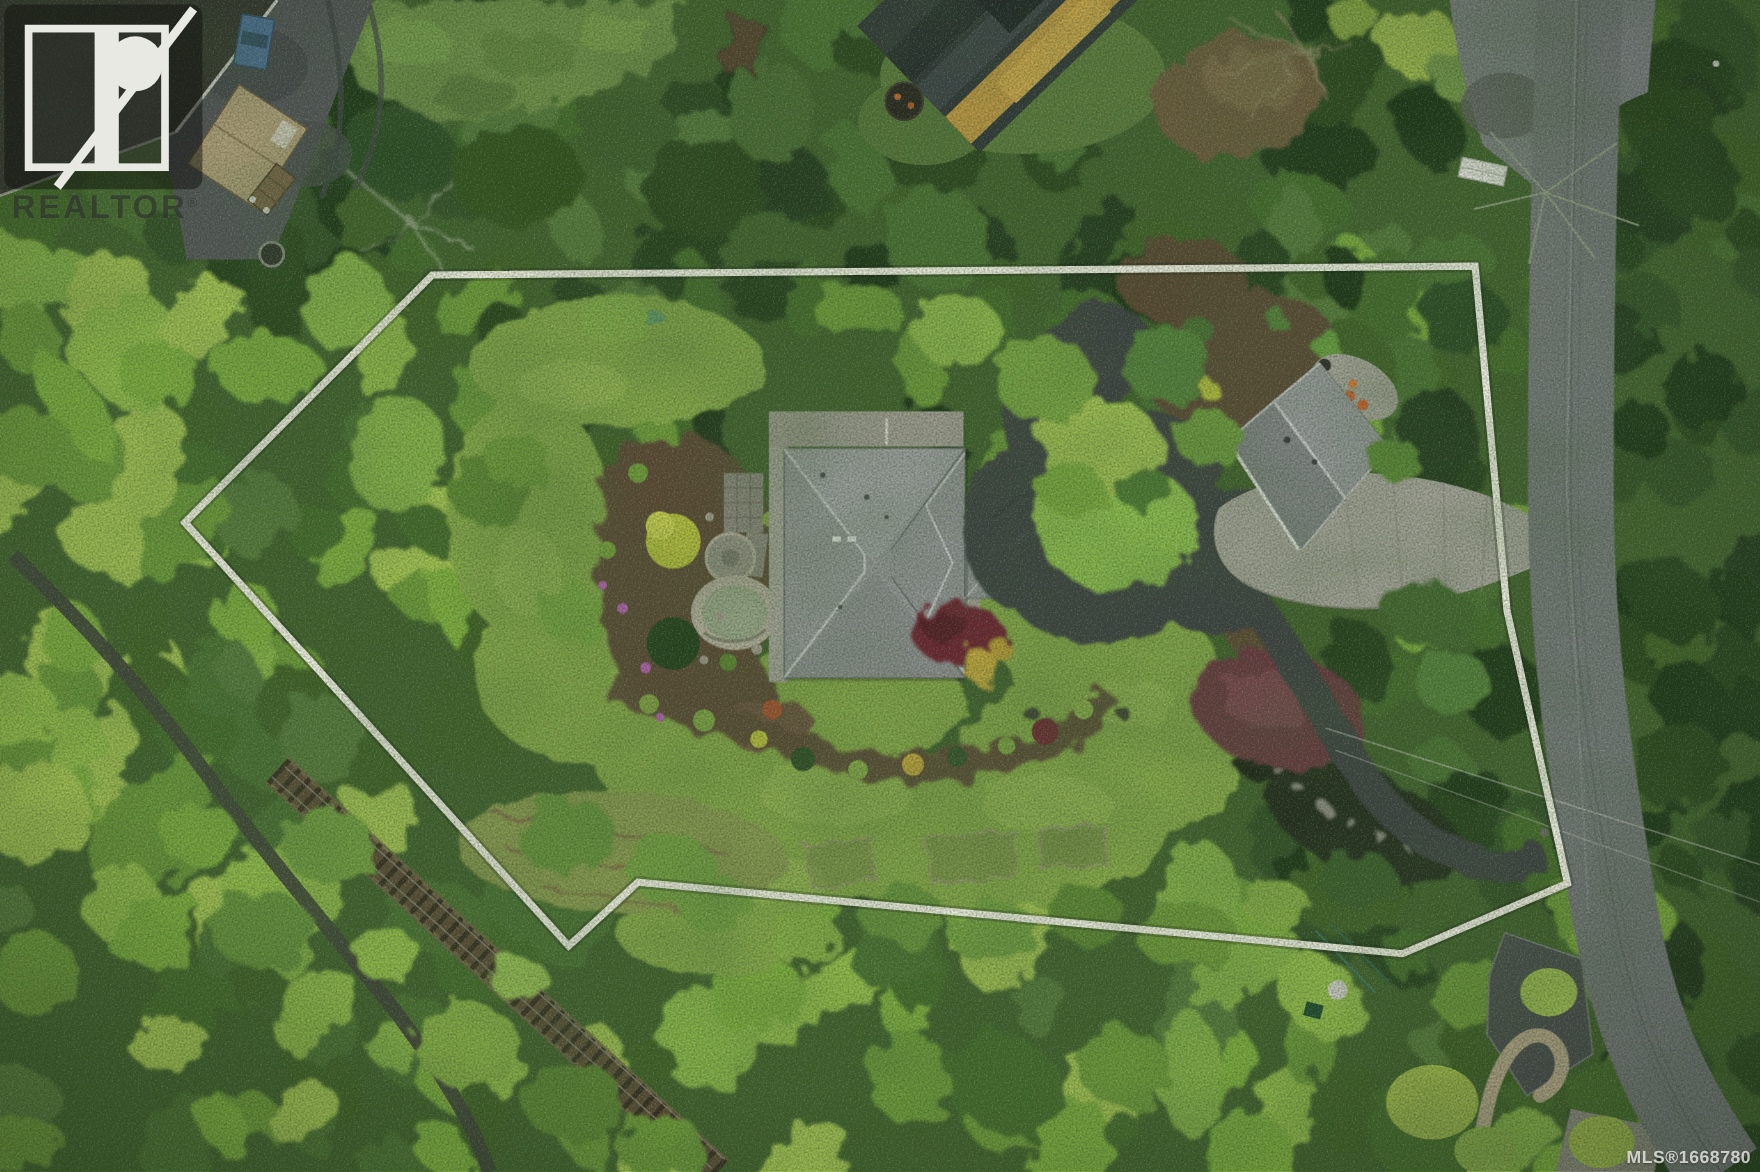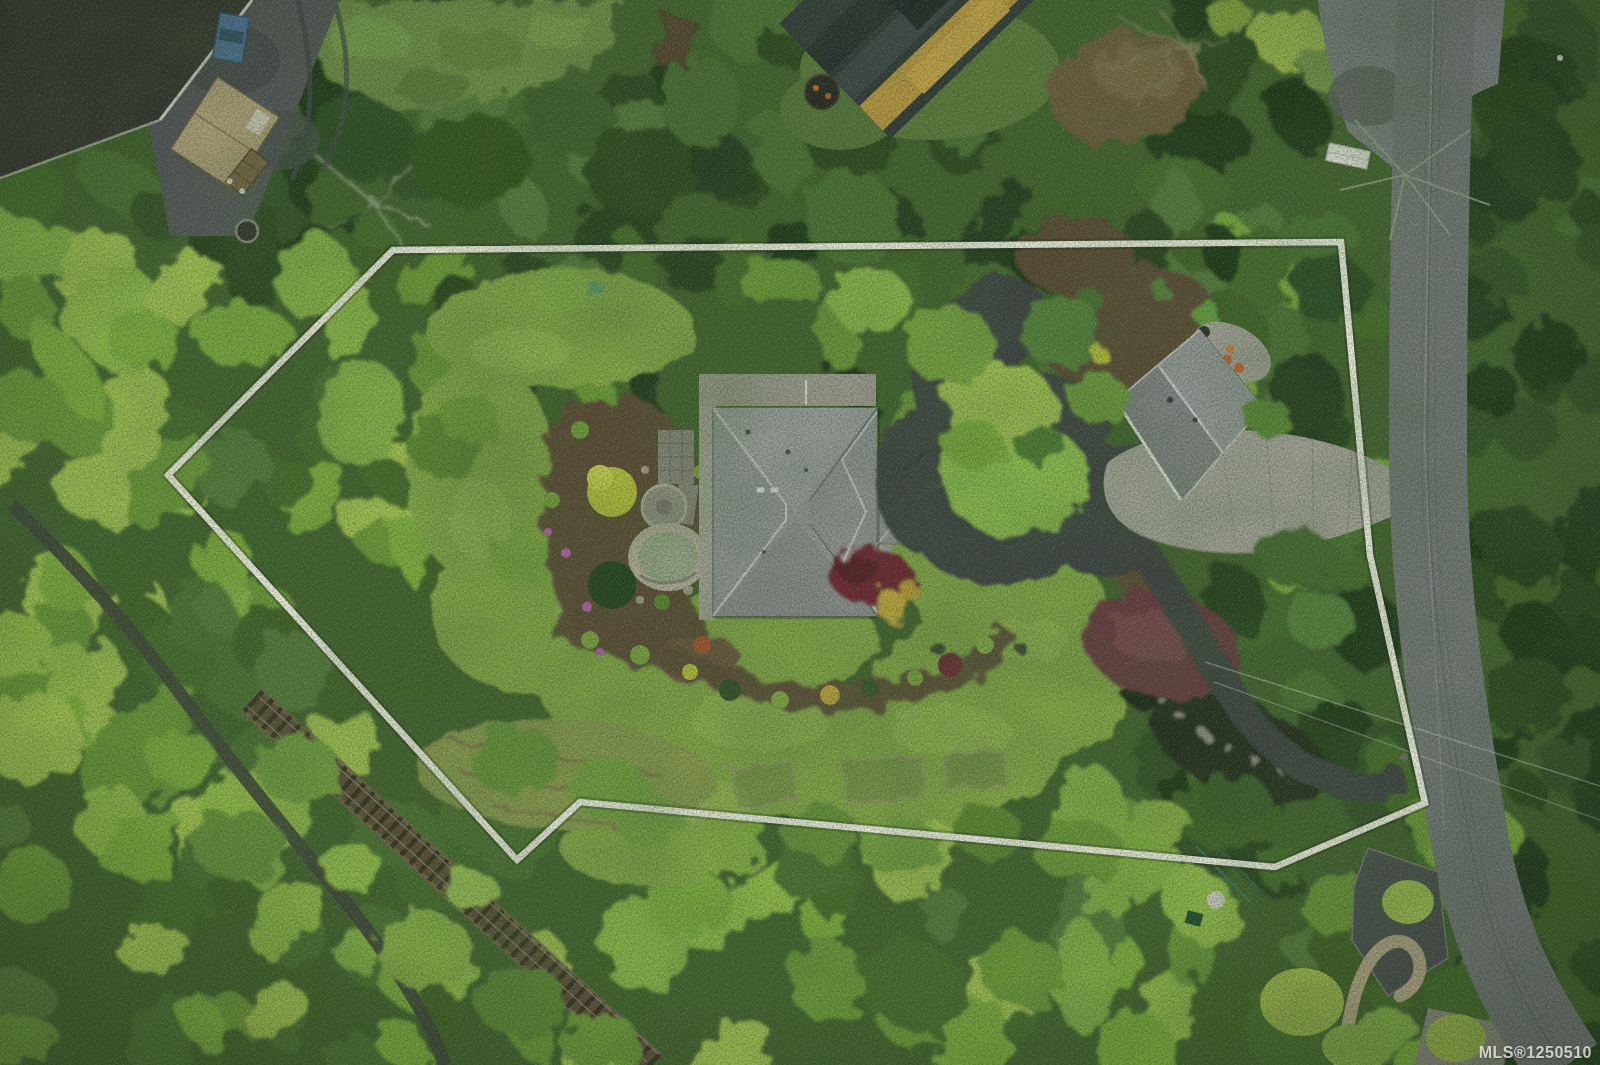--- a/index.html
+++ b/index.html
@@ -808,15 +808,25 @@
       </g>
       <g>
         <rect x="0" y="0" width="1600" height="1065" filter="url(#patchy)" opacity="0.32"></rect>
         <rect x="0" y="0" width="1600" height="1065" filter="url(#grainDark)" opacity="0.5"></rect>
         <rect x="0" y="0" width="1600" height="1065" filter="url(#grainLight)" opacity="0.3"></rect>
       </g>
     </svg>
 
   <div id="vignette"></div>
 
+  <div id="realtor-badge">
+    <div id="realtor-box"></div>
+    <svg id="realtor-emblem" viewBox="0 0 186 172">
+      <rect x="24" y="24" width="124" height="126" fill="rgba(255,255,255,0.06)" stroke="var(--logo-mark,#e9e9e3)" stroke-width="7"></rect>
+      <rect x="84" y="24" width="22" height="126" fill="var(--logo-mark,#e9e9e3)"></rect>
+      <circle cx="121" cy="56" r="25" fill="var(--logo-mark,#dcdcd6)"></circle>
+      <line x1="50" y1="168" x2="174" y2="6" stroke="var(--logo-mark,#eceae2)" stroke-width="8"></line>
+    </svg>
+    <div id="realtor-text"><span>REALTOR</span><sup>®</sup></div>
+  </div>
 
-  <div id="mls-watermark">MLS®1250510</div>
+  <div id="mls-watermark">MLS®1668780</div>
 </div>
 
 </body></html>

